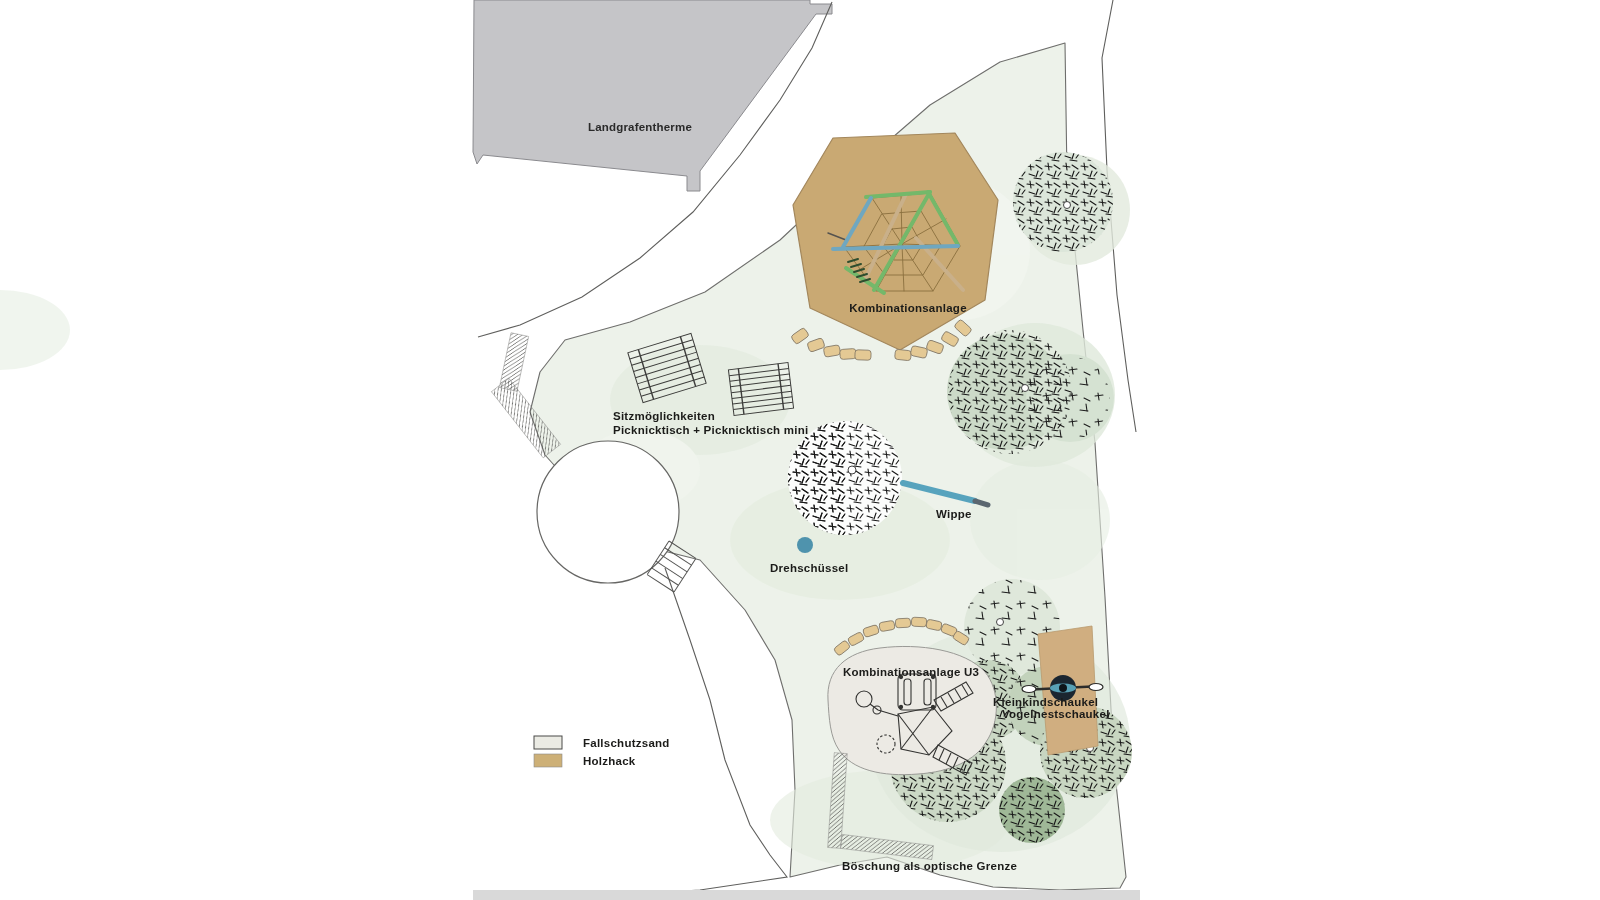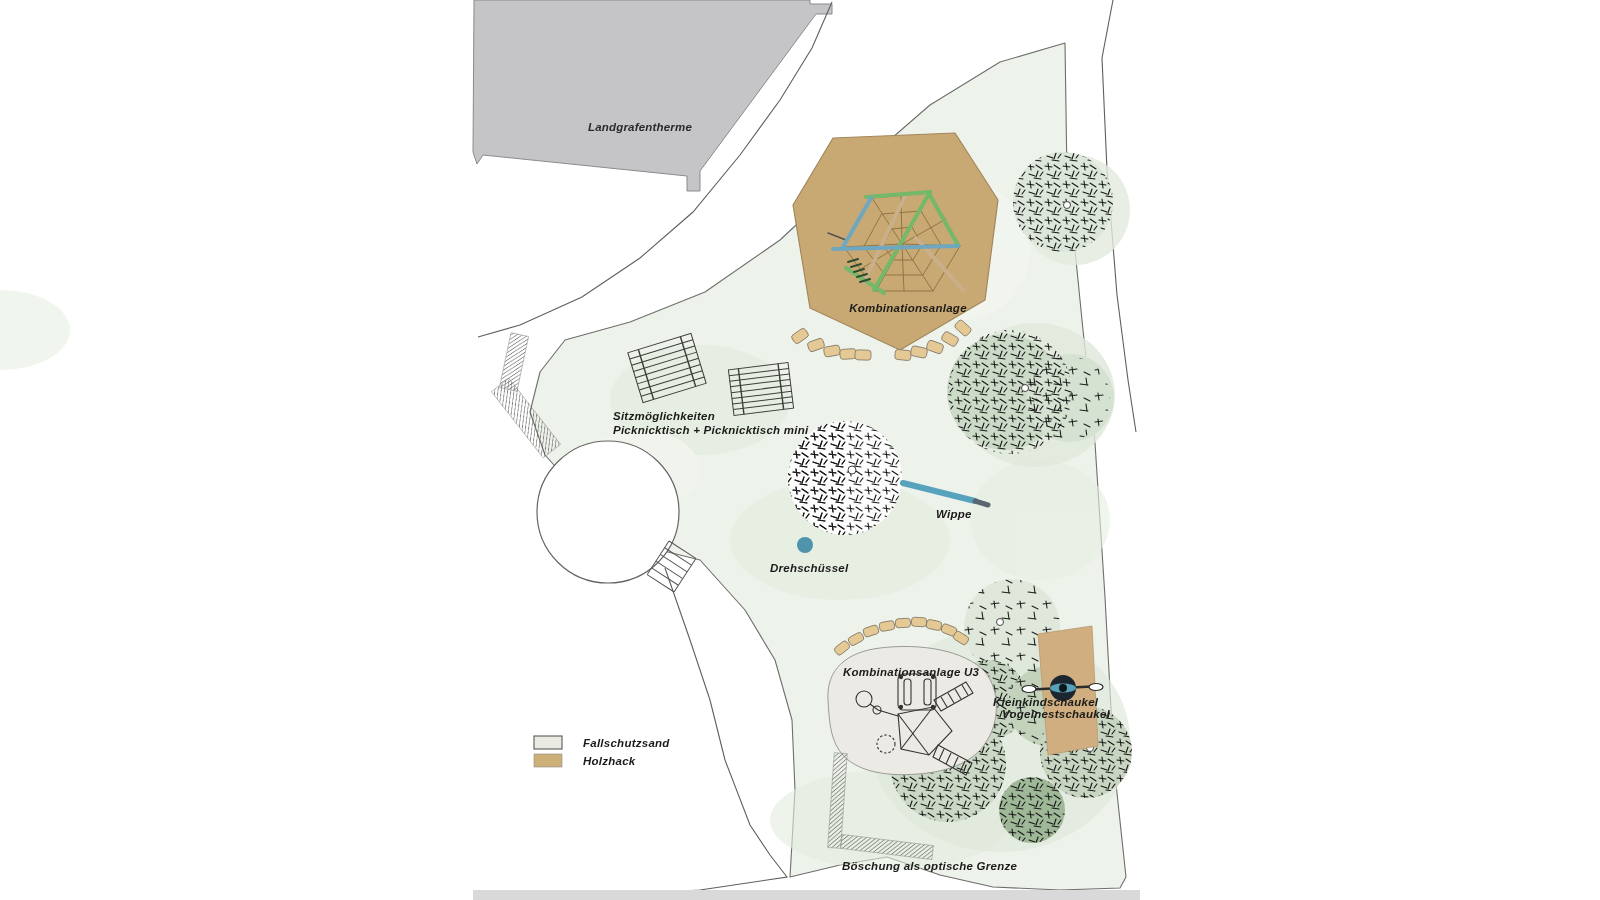--- a/index.html
+++ b/index.html
@@ -1,17 +1,17 @@
 <!DOCTYPE html>
 <html><head>
 <meta charset="utf-8">
 <style>
   html,body{margin:0;padding:0;background:#ffffff;}
   .stage{position:relative;width:1600px;height:900px;background:#ffffff;overflow:hidden;
-         font-family:"Liberation Sans",sans-serif;font-style:italic;}
+         font-family:"Liberation Sans",sans-serif;}
   svg{position:absolute;left:0;top:0;}
   text{font-family:"Liberation Sans","DejaVu Sans",sans-serif;fill:#1b1b19;}
   .lbl{font-size:11.5px;font-weight:700;letter-spacing:.25px;}
   .lbl-building{font-size:11.5px;font-weight:600;letter-spacing:.2px;fill:#2a2a2a;}
 </style>
 </head>
 <body>
 
 <div class="stage">
 <svg width="1600" height="900" viewBox="0 0 1600 900">

